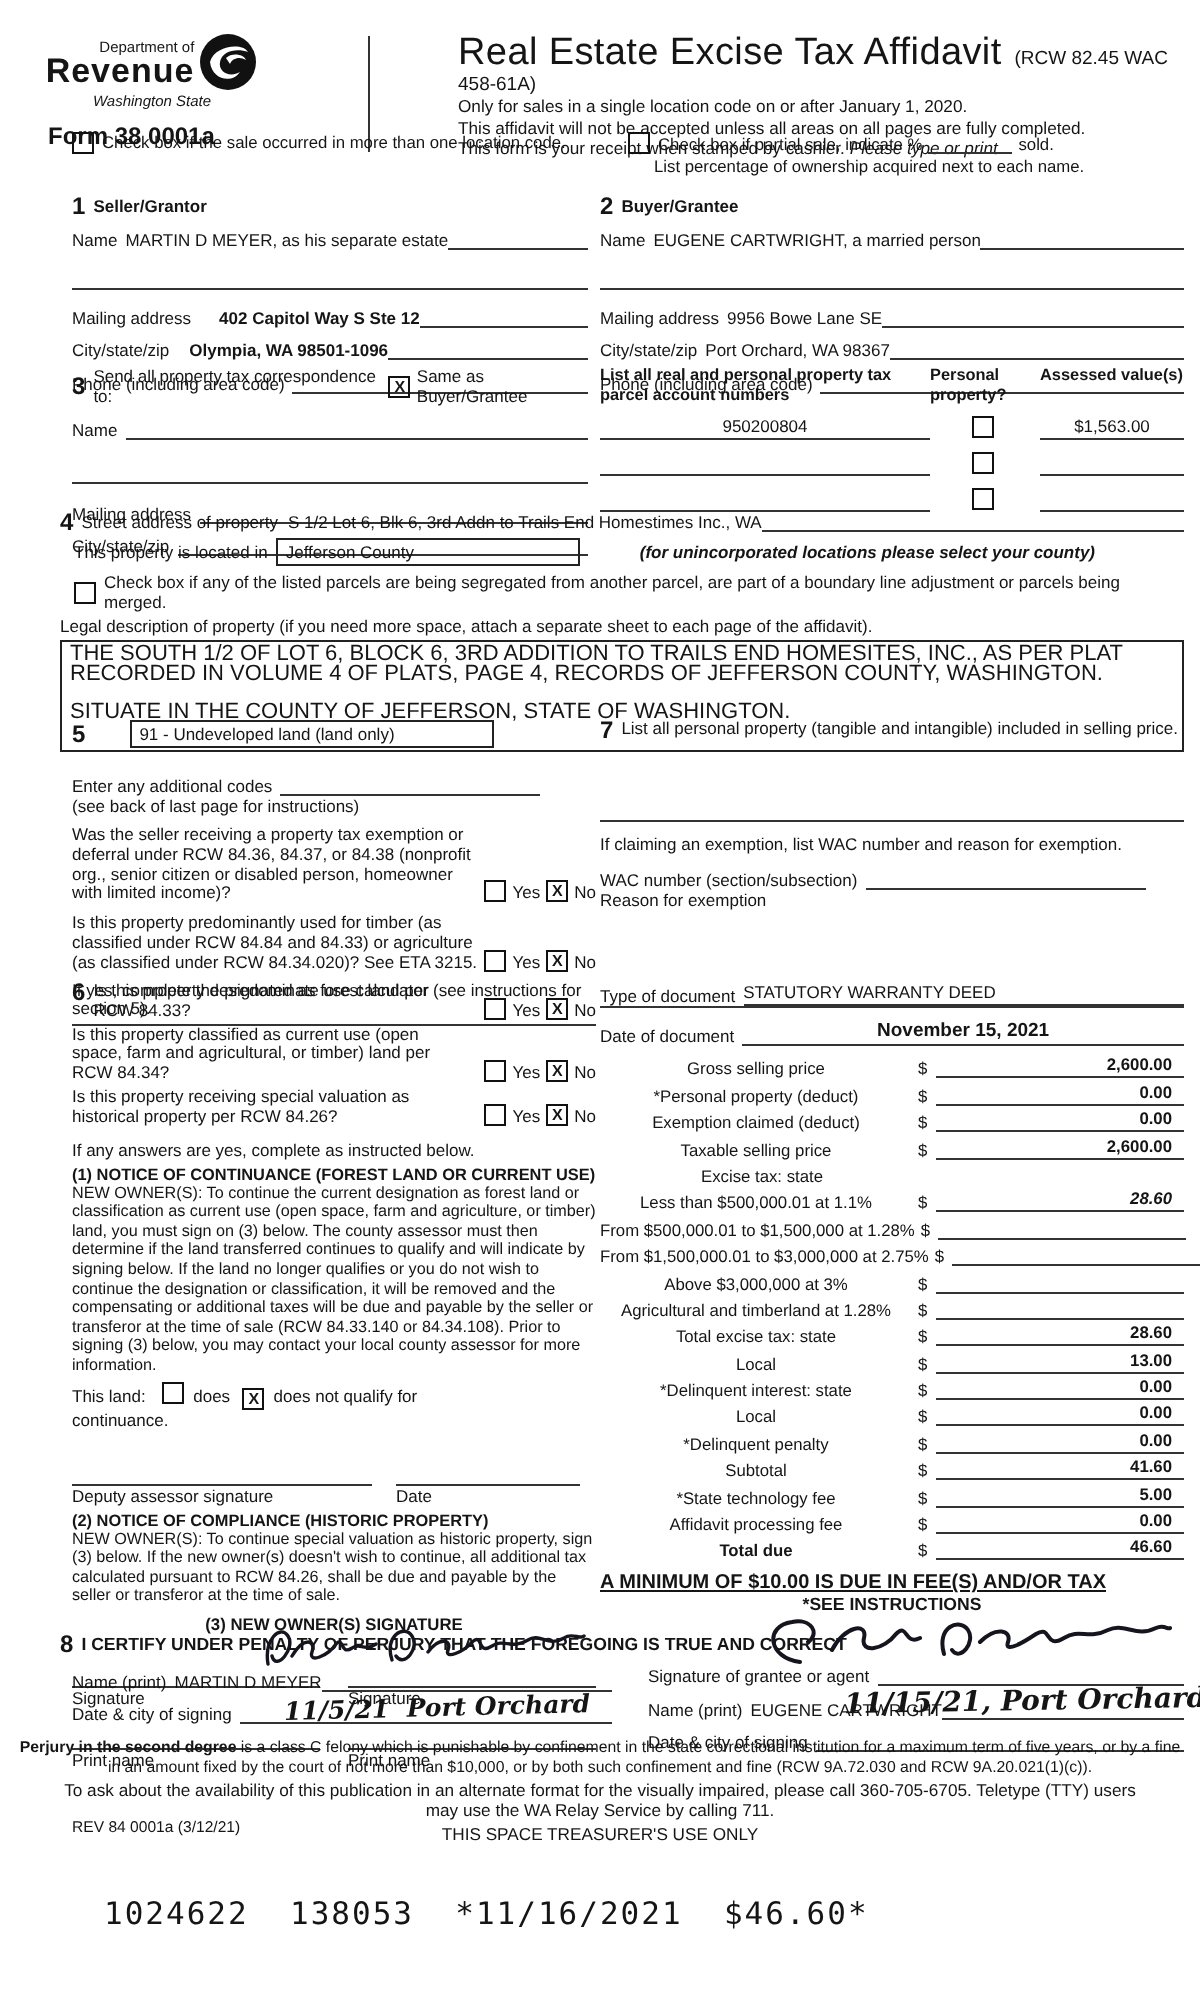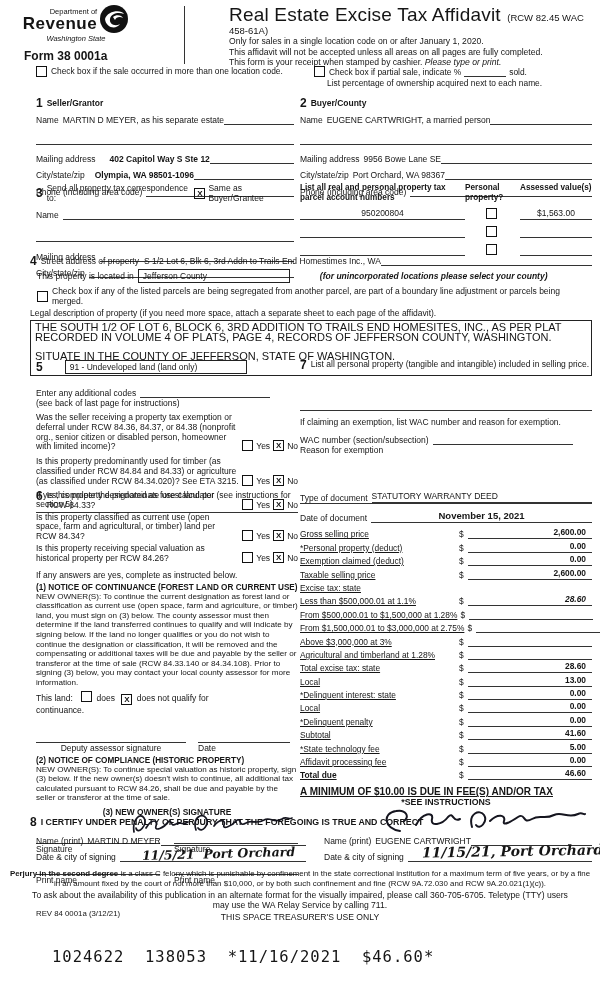--- a/index.html
+++ b/index.html
@@ -8,21 +8,21 @@
   .b{font-weight:bold;} .i{font-style:italic;} .bi{font-weight:bold;font-style:italic;}
   .nw{white-space:nowrap;}
   .row{display:flex;align-items:flex-end;}
   .fill{flex:1;border-bottom:1px solid #333;min-width:8px;height:10px;}
   .ufix{border-bottom:1px solid #333;display:inline-block;height:10px;}
   .cb{display:inline-block;width:9px;height:9px;border:1px solid #111;font-size:8px;line-height:9px;
       text-align:center;font-weight:bold;vertical-align:-1px;flex:none;}
   .secnum{font-weight:bold;font-size:12px;margin-right:4px;line-height:10px;}
   .abs{position:absolute;}
   
-  #header{position:absolute;top:4px;left:10px;width:582px;display:flex;gap:36px;}
+  #header{position:absolute;top:16px;left:10px;width:582px;display:flex;gap:36px;}
   #logoBlock{width:132px;flex:none;text-align:center;}
   .logoRow{display:flex;justify-content:center;align-items:center;}
   #deptText{text-align:right;line-height:8px;}
   #dorTitle{font-size:17px;font-weight:bold;letter-spacing:.5px;line-height:15px;}
   #deptTop{font-size:7.5px;}
   #deptSub{font-size:7.5px;font-style:italic;}
   #formNum{font-size:12px;font-weight:bold;margin-top:6px;text-align:left;padding-left:14px;}
   #hdrDivider{width:0;border-left:1.5px solid #333;margin:2px 8px 0 6px;height:58px;flex:none;}
   #titleBlock{flex:1;}
   #mainTitle{font-size:19px;font-weight:normal;letter-spacing:.2px;line-height:21px;display:inline;}
@@ -46,21 +46,21 @@
   .pt-row .pv{width:72px;border-bottom:1px solid #333;text-align:center;height:11px;margin-left:3px;}
   
   #legalBox{border:1.5px solid #222;padding:2px 4px;margin-top:2px;height:50px;font-size:11px;line-height:9.8px;}
   .selbox{border:1.5px solid #222;padding:0 4px;height:12px;line-height:12px;display:inline-block;}
   
   .qrow{display:flex;margin-top:5px;}
   .qtext{width:212px;line-height:9.8px;}
   .yesno{flex:1;display:flex;align-items:flex-end;justify-content:flex-end;gap:3px;padding-bottom:1px;}
   
   .mrow{display:flex;align-items:flex-end;height:13.4px;font-size:8.4px;}
-  .mlabel{flex:1;text-align:left;padding-right:3px;white-space:nowrap;text-decoration:underline;}
+  .mlabel{flex:1;text-align:center;padding-right:3px;white-space:nowrap;}
   .mdollar{width:9px;flex:none;}
   .mline{width:118px;flex:none;border-bottom:1px solid #333;text-align:right;padding-right:6px;height:11px;font-weight:bold;}
   .mnone{width:127px;flex:none;}
   
   .sigline{border-bottom:1px solid #333;height:12px;}
   .hand{font-family:"DejaVu Serif", serif;font-style:italic;font-weight:bold;}
   #stamp{position:absolute;top:948px;left:52px;font-family:"DejaVu Sans Mono", monospace;
          font-size:15.5px;letter-spacing:1px;white-space:pre;}
   svg.sig{position:absolute;pointer-events:none;}
 </style>
@@ -139,21 +139,21 @@
       </div>
     <div class="frow">
         <span class="lab">Phone (including area code)</span>
       <span class="fill"></span>
       </div>
   </div>
 
   <div class="half-r" style="top:98px;">
     <div class="row">
         <span class="secnum">2</span>
-      <span class="b">Buyer/County</span>
+      <span class="b">Buyer/Grantee</span>
       </div>
     <div class="frow">
         <span class="lab">Name</span>
       <span class="nw">EUGENE CARTWRIGHT, a married person</span>
         <span class="fill"></span>
       </div>
     <div class="frow" style="margin-top:8px;">
         <span class="fill"></span>
       </div>
     <div class="frow" style="margin-top:7px;">
@@ -326,21 +326,21 @@
       <span>does</span>
       <span class="cb" style="margin:0 2px 0 4px;">X</span>
       <span>does not qualify for</span><br>
       <span>continuance.</span>
     </div>
     <div class="row" style="margin-top:14px;gap:12px;">
       <span class="sigline" style="width:150px;"></span>
       <span class="sigline" style="width:92px;"></span>
     </div>
     <div class="row" style="gap:12px;">
-      <span style="width:150px;text-align:center;">Deputy assessor signature</span>
+      <span style="width:150px;">Deputy assessor signature</span>
       <span style="width:92px;">Date</span>
     </div>
     <div class="b" style="margin-top:3px;font-size:8.2px;">(2) NOTICE OF COMPLIANCE (HISTORIC PROPERTY)</div>
     <div style="font-size:8.1px;line-height:9.6px;">NEW OWNER(S): To continue special valuation as historic property, sign (3) below. If the new owner(s) doesn't wish to continue, all additional tax calculated pursuant to RCW 84.26, shall be due and payable by the seller or transferor at the time of sale.</div>
     <div class="b" style="margin-top:4px;text-align:center;font-size:8.4px;">(3) NEW OWNER(S) SIGNATURE</div>
     <div class="row" style="margin-top:14px;gap:14px;">
       <span class="sigline" style="width:124px;"></span>
       <span class="sigline" style="width:124px;"></span>
     </div>
     <div class="row" style="gap:14px;">
@@ -477,20 +477,24 @@
             <span class="lab">Name (print)</span>
           <span class="nw">MARTIN D MEYER</span>
             <span class="fill"></span>
           </div>
         <div class="frow">
             <span class="lab">Date &amp; city of signing</span>
           <span class="fill"></span>
           </div>
       </div>
       <div style="flex:1;padding-left:18px;">
+        <div class="frow" style="margin-top:2px;">
+            <span class="lab">Signature of grantee or agent</span>
+          <span class="fill"></span>
+          </div>
         <div class="frow">
             <span class="lab">Name (print)</span>
           <span class="nw">EUGENE CARTWRIGHT</span>
             <span class="fill"></span>
           </div>
         <div class="frow">
             <span class="lab">Date &amp; city of signing</span>
           <span class="fill"></span>
           </div>
       </div>

